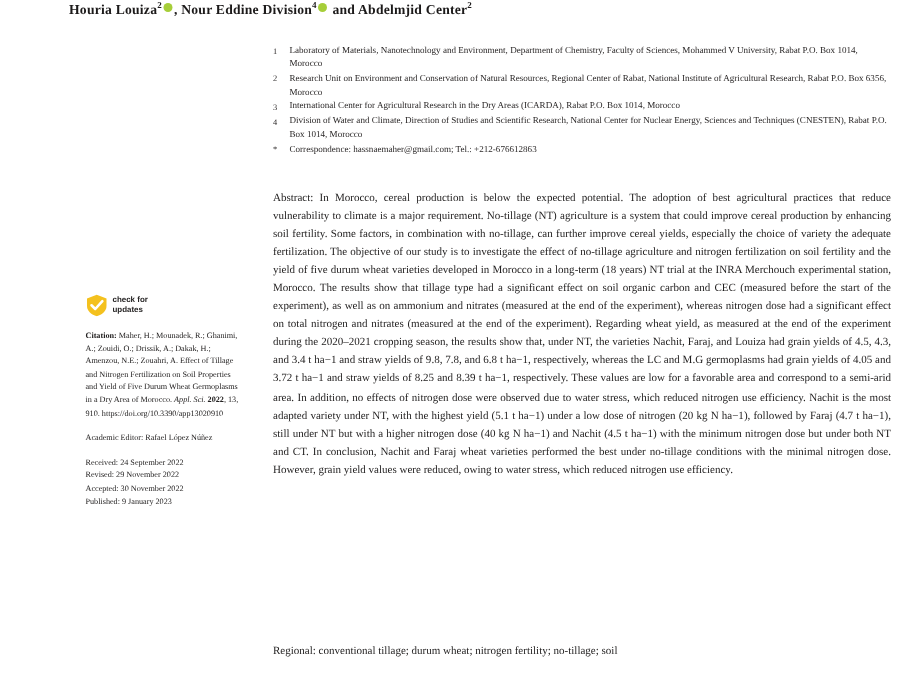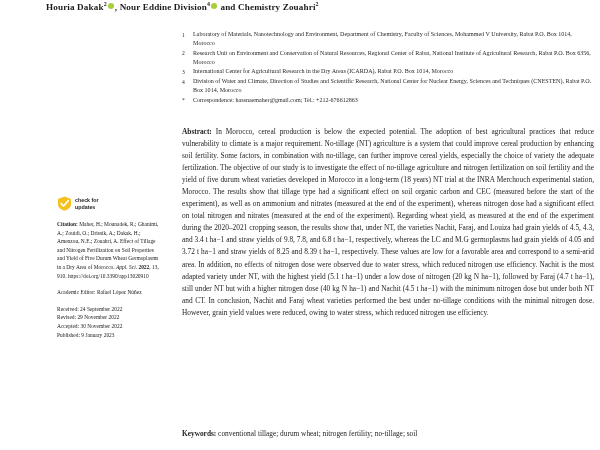--- a/index.html
+++ b/index.html
@@ -85,21 +85,21 @@
     left: 182px;
     top: 126px;
     width: 412px;
     font-size: 7.35px;
     line-height: 12.05px;
     text-align: justify;
     color: #1f1d1d;
     hyphens: none;
   }
   .abstract b, .keywords b {
-    font-weight: bold;
+    font-weight: normal;
   }
 
   .keywords {
     position: absolute;
     left: 182px;
     top: 428px;
     width: 412px;
     font-size: 7.35px;
     line-height: 12px;
     text-align: left;
@@ -151,21 +151,21 @@
 
   .dates .drow { white-space: nowrap; }
   .dates .dlbl { font-weight: normal; }
 </style>
 </head>
 <body>
 
 <div class="page">
 
   <div class="author-line">
-    <span>Houria Dakak</span><span class="sup">2</span><span class="orcid"></span><span>, </span><span>Nour Eddine Division</span><span class="sup">4</span><span class="orcid"></span><span> and </span><span>Chemistry Zouahri</span><span class="sup">2</span>
+    <span>Houria Louiza</span><span class="sup">2</span><span class="orcid"></span><span>, </span><span>Nour Eddine Division</span><span class="sup">4</span><span class="orcid"></span><span> and </span><span>Abdelmjid Center</span><span class="sup">2</span>
   </div>
 
   <div class="affiliations">
     <div class="aff-row">
       <div class="aff-num">1</div>
       <div class="aff-text">Laboratory of Materials, Nanotechnology and Environment, Department of Chemistry, Faculty of Sciences, Mohammed V University, Rabat P.O. Box 1014, Morocco</div>
     </div>
     <div class="aff-row">
       <div class="aff-num">2</div>
       <div class="aff-text">Research Unit on Environment and Conservation of Natural Resources, Regional Center of Rabat, National Institute of Agricultural Research, Rabat P.O. Box 6356, Morocco</div>
@@ -179,21 +179,21 @@
       <div class="aff-text">Division of Water and Climate, Direction of Studies and Scientific Research, National Center for Nuclear Energy, Sciences and Techniques (CNESTEN), Rabat P.O. Box 1014, Morocco</div>
     </div>
     <div class="aff-row">
       <div class="aff-num">*</div>
       <div class="aff-text">Correspondence: hassnaemaher@gmail.com; Tel.: +212-676612863</div>
     </div>
   </div>
 
   <div class="abstract"><b>Abstract:</b><span> In Morocco, cereal production is below the expected potential. The adoption of best agricultural practices that reduce vulnerability to climate is a major requirement. No-tillage (NT) agriculture is a system that could improve cereal production by enhancing soil fertility. Some factors, in combination with no-tillage, can further improve cereal yields, especially the choice of variety the adequate fertilization. The objective of our study is to investigate the effect of no-tillage agriculture and nitrogen fertilization on soil fertility and the yield of five durum wheat varieties developed in Morocco in a long-term (18 years) NT trial at the INRA Merchouch experimental station, Morocco. The results show that tillage type had a significant effect on soil organic carbon and CEC (measured before the start of the experiment), as well as on ammonium and nitrates (measured at the end of the experiment), whereas nitrogen dose had a significant effect on total nitrogen and nitrates (measured at the end of the experiment). Regarding wheat yield, as measured at the end of the experiment during the 2020–2021 cropping season, the results show that, under NT, the varieties Nachit, Faraj, and Louiza had grain yields of 4.5, 4.3, and 3.4 t ha−1 and straw yields of 9.8, 7.8, and 6.8 t ha−1, respectively, whereas the LC and M.G germoplasms had grain yields of 4.05 and 3.72 t ha−1 and straw yields of 8.25 and 8.39 t ha−1, respectively. These values are low for a favorable area and correspond to a semi-arid area. In addition, no effects of nitrogen dose were observed due to water stress, which reduced nitrogen use efficiency. Nachit is the most adapted variety under NT, with the highest yield (5.1 t ha−1) under a low dose of nitrogen (20 kg N ha−1), followed by Faraj (4.7 t ha−1), still under NT but with a higher nitrogen dose (40 kg N ha−1) and Nachit (4.5 t ha−1) with the minimum nitrogen dose but under both NT and CT. In conclusion, Nachit and Faraj wheat varieties performed the best under no-tillage conditions with the minimal nitrogen dose. However, grain yield values were reduced, owing to water stress, which reduced nitrogen use efficiency.</span></div>
 
-  <div class="keywords"><b>Keywords:</b><span> conventional tillage; durum wheat; nitrogen fertility; no-tillage; soil</span></div>
+  <div class="keywords"><b>Regional:</b><span> conventional tillage; durum wheat; nitrogen fertility; no-tillage; soil</span></div>
 
   <div class="sidebar">
 
     <div class="check-updates">
       <div class="cu-logo">
         <svg width="15" height="15" viewBox="0 0 30 30" xmlns="http://www.w3.org/2000/svg">
           <path d="M15 1 L28 6 L28 16 C28 23 22 27.5 15 29.5 C8 27.5 2 23 2 16 L2 6 Z" fill="#f4c11e"></path>
           <path d="M8 15 L13 20 L22.5 9.5" fill="none" stroke="#ffffff" stroke-width="3.4" stroke-linecap="round" stroke-linejoin="round"></path>
         </svg>
       </div>

